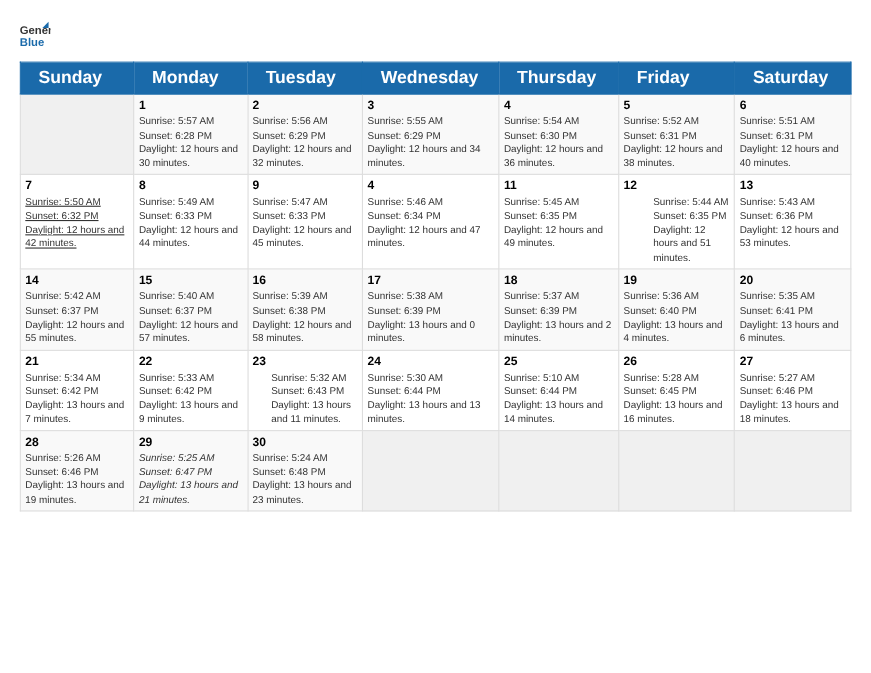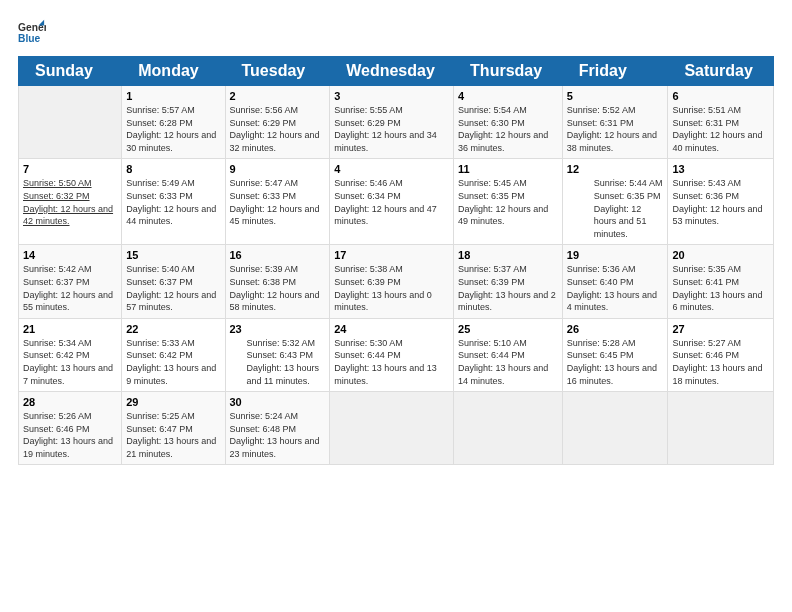--- a/index.html
+++ b/index.html
@@ -289,21 +289,21 @@
         </tr>
         <tr>
           <td>
             <span class="day-num">28</span>
             <div class="cell-text" style="white-space: pre-line;">Sunrise: 5:26 AM
 Sunset: 6:46 PM
 Daylight: 13 hours and 19 minutes.</div>
           </td>
           <td>
             <span class="day-num">29</span>
-            <div class="cell-text" style="white-space: pre-line;">Sunrise: 5:25 AM
+            <div class="cell-text" style="white-space: pre-line; font-style: italic;">Sunrise: 5:25 AM
 Sunset: 6:47 PM
 Daylight: 13 hours and 21 minutes.</div>
           </td>
           <td>
             <span class="day-num">30</span>
             <div class="cell-text" style="white-space: pre-line;">Sunrise: 5:24 AM
 Sunset: 6:48 PM
 Daylight: 13 hours and 23 minutes.</div>
           </td>
           <td class="empty-cell"></td>

